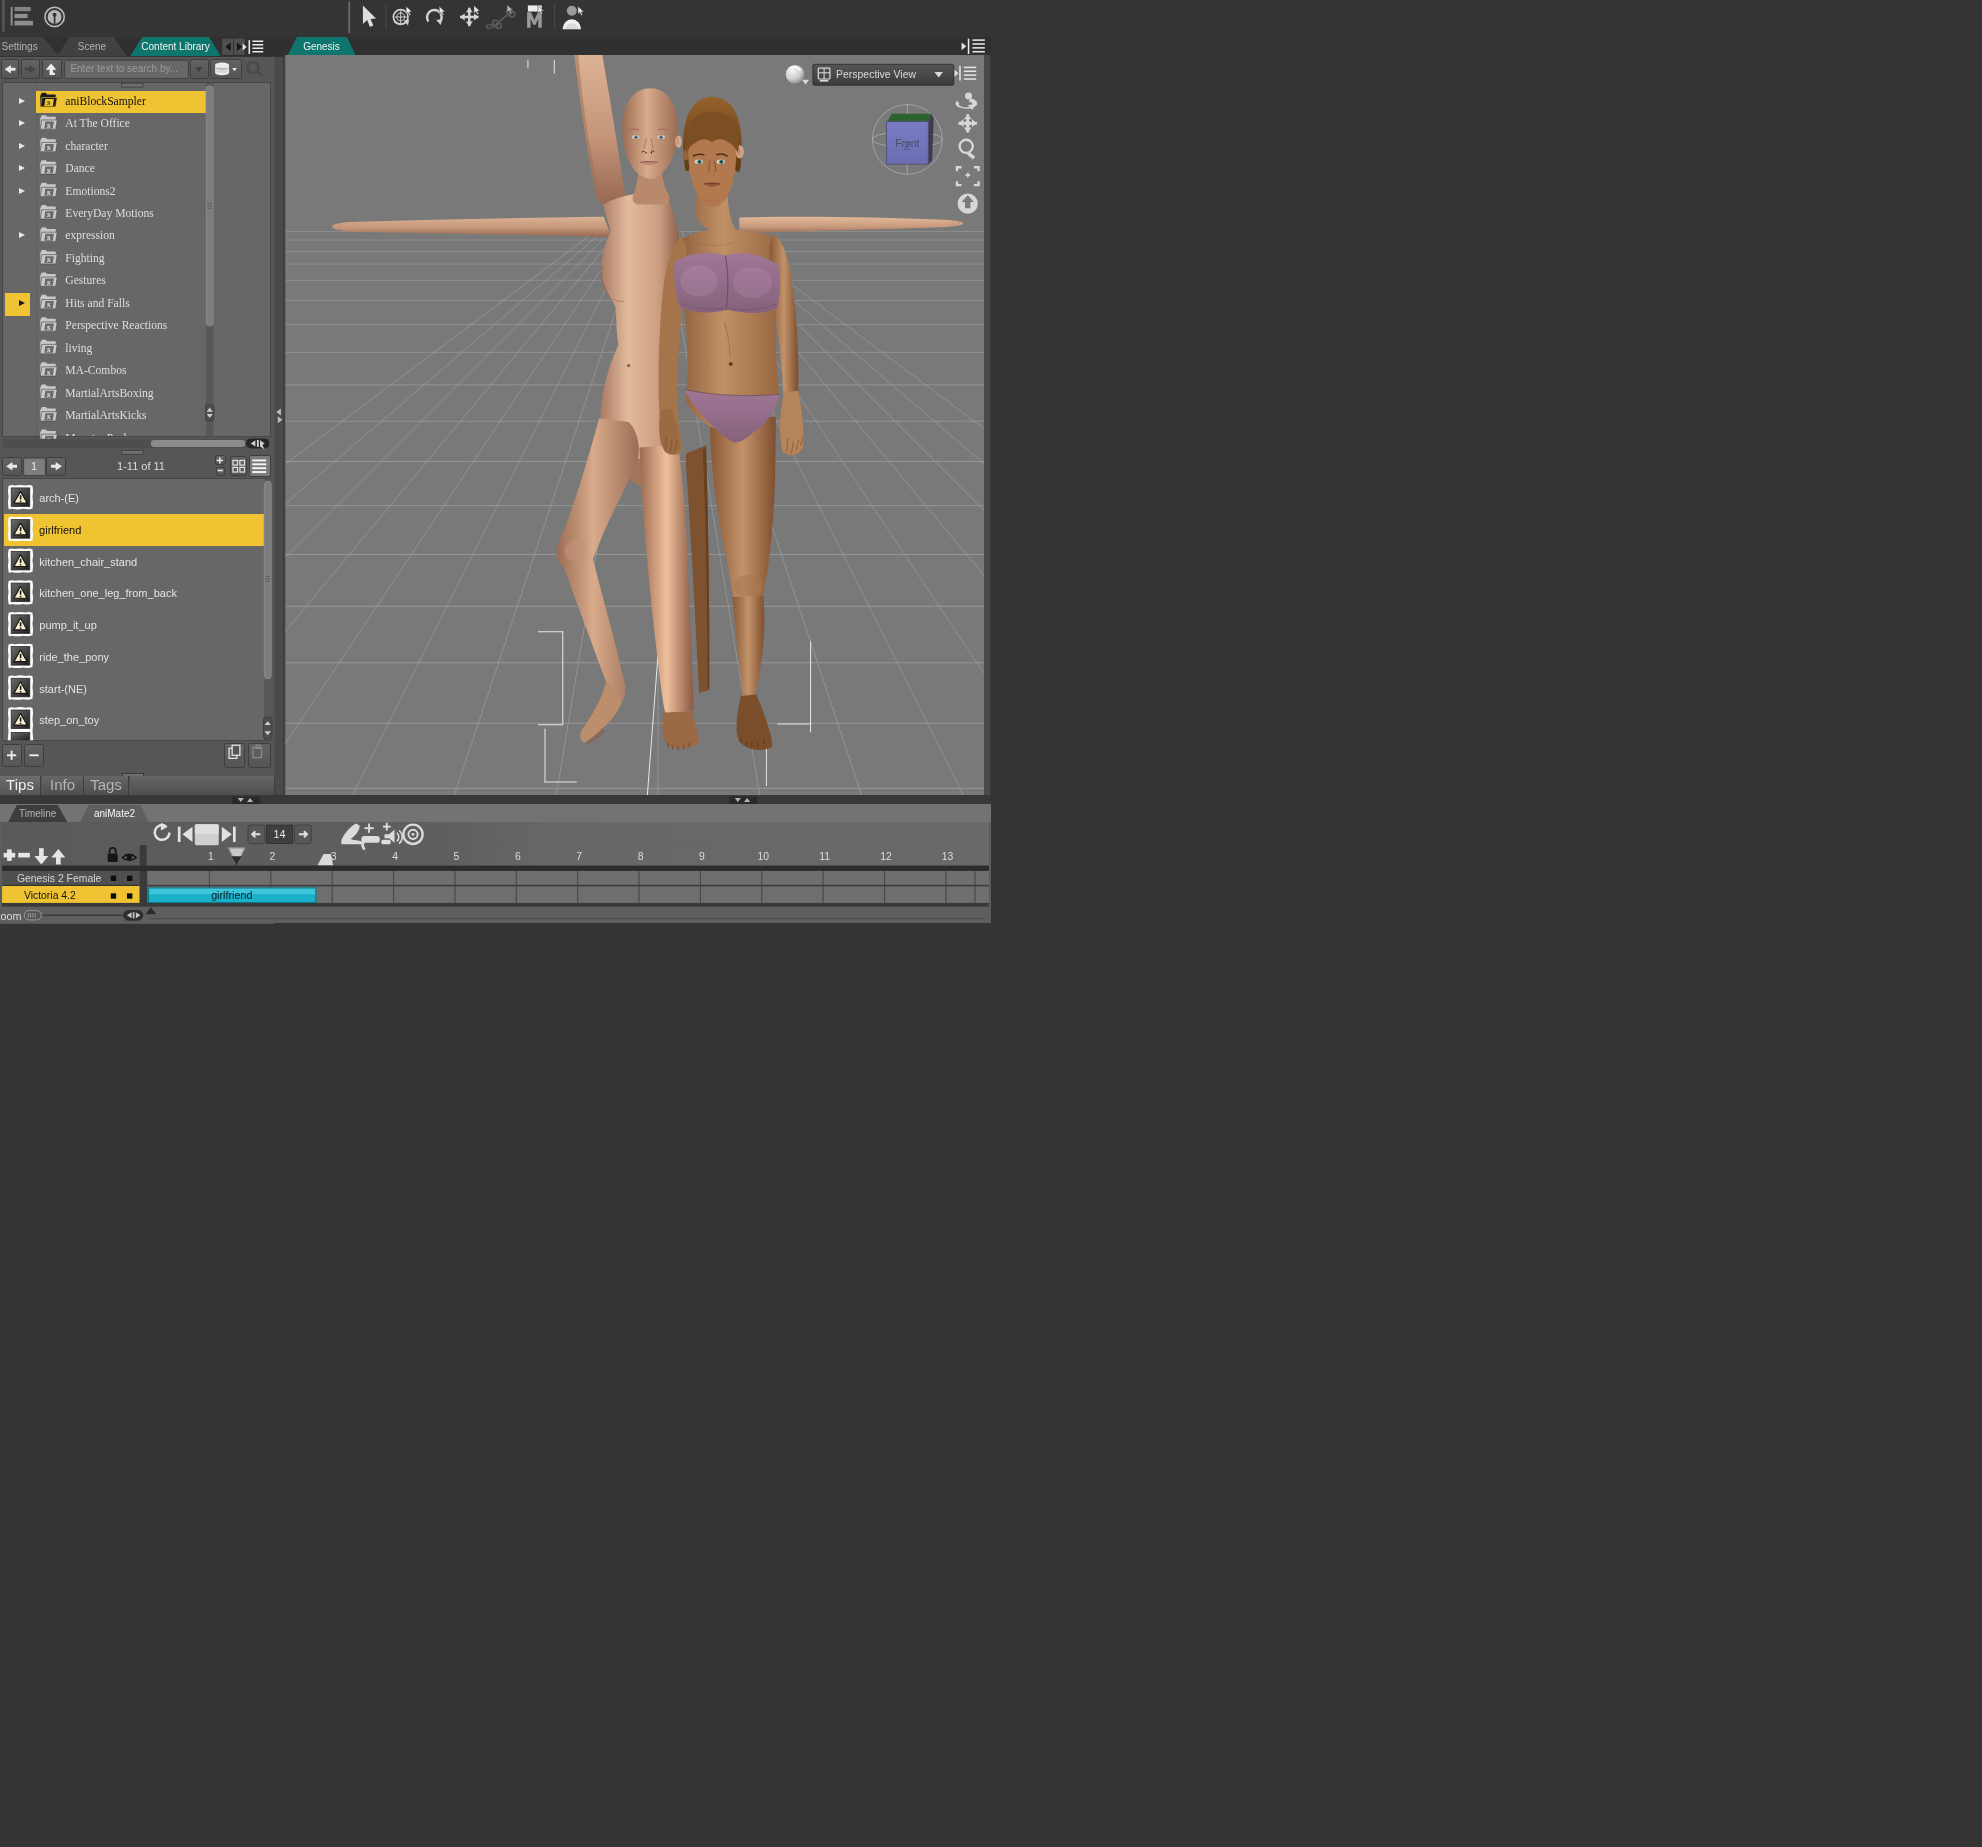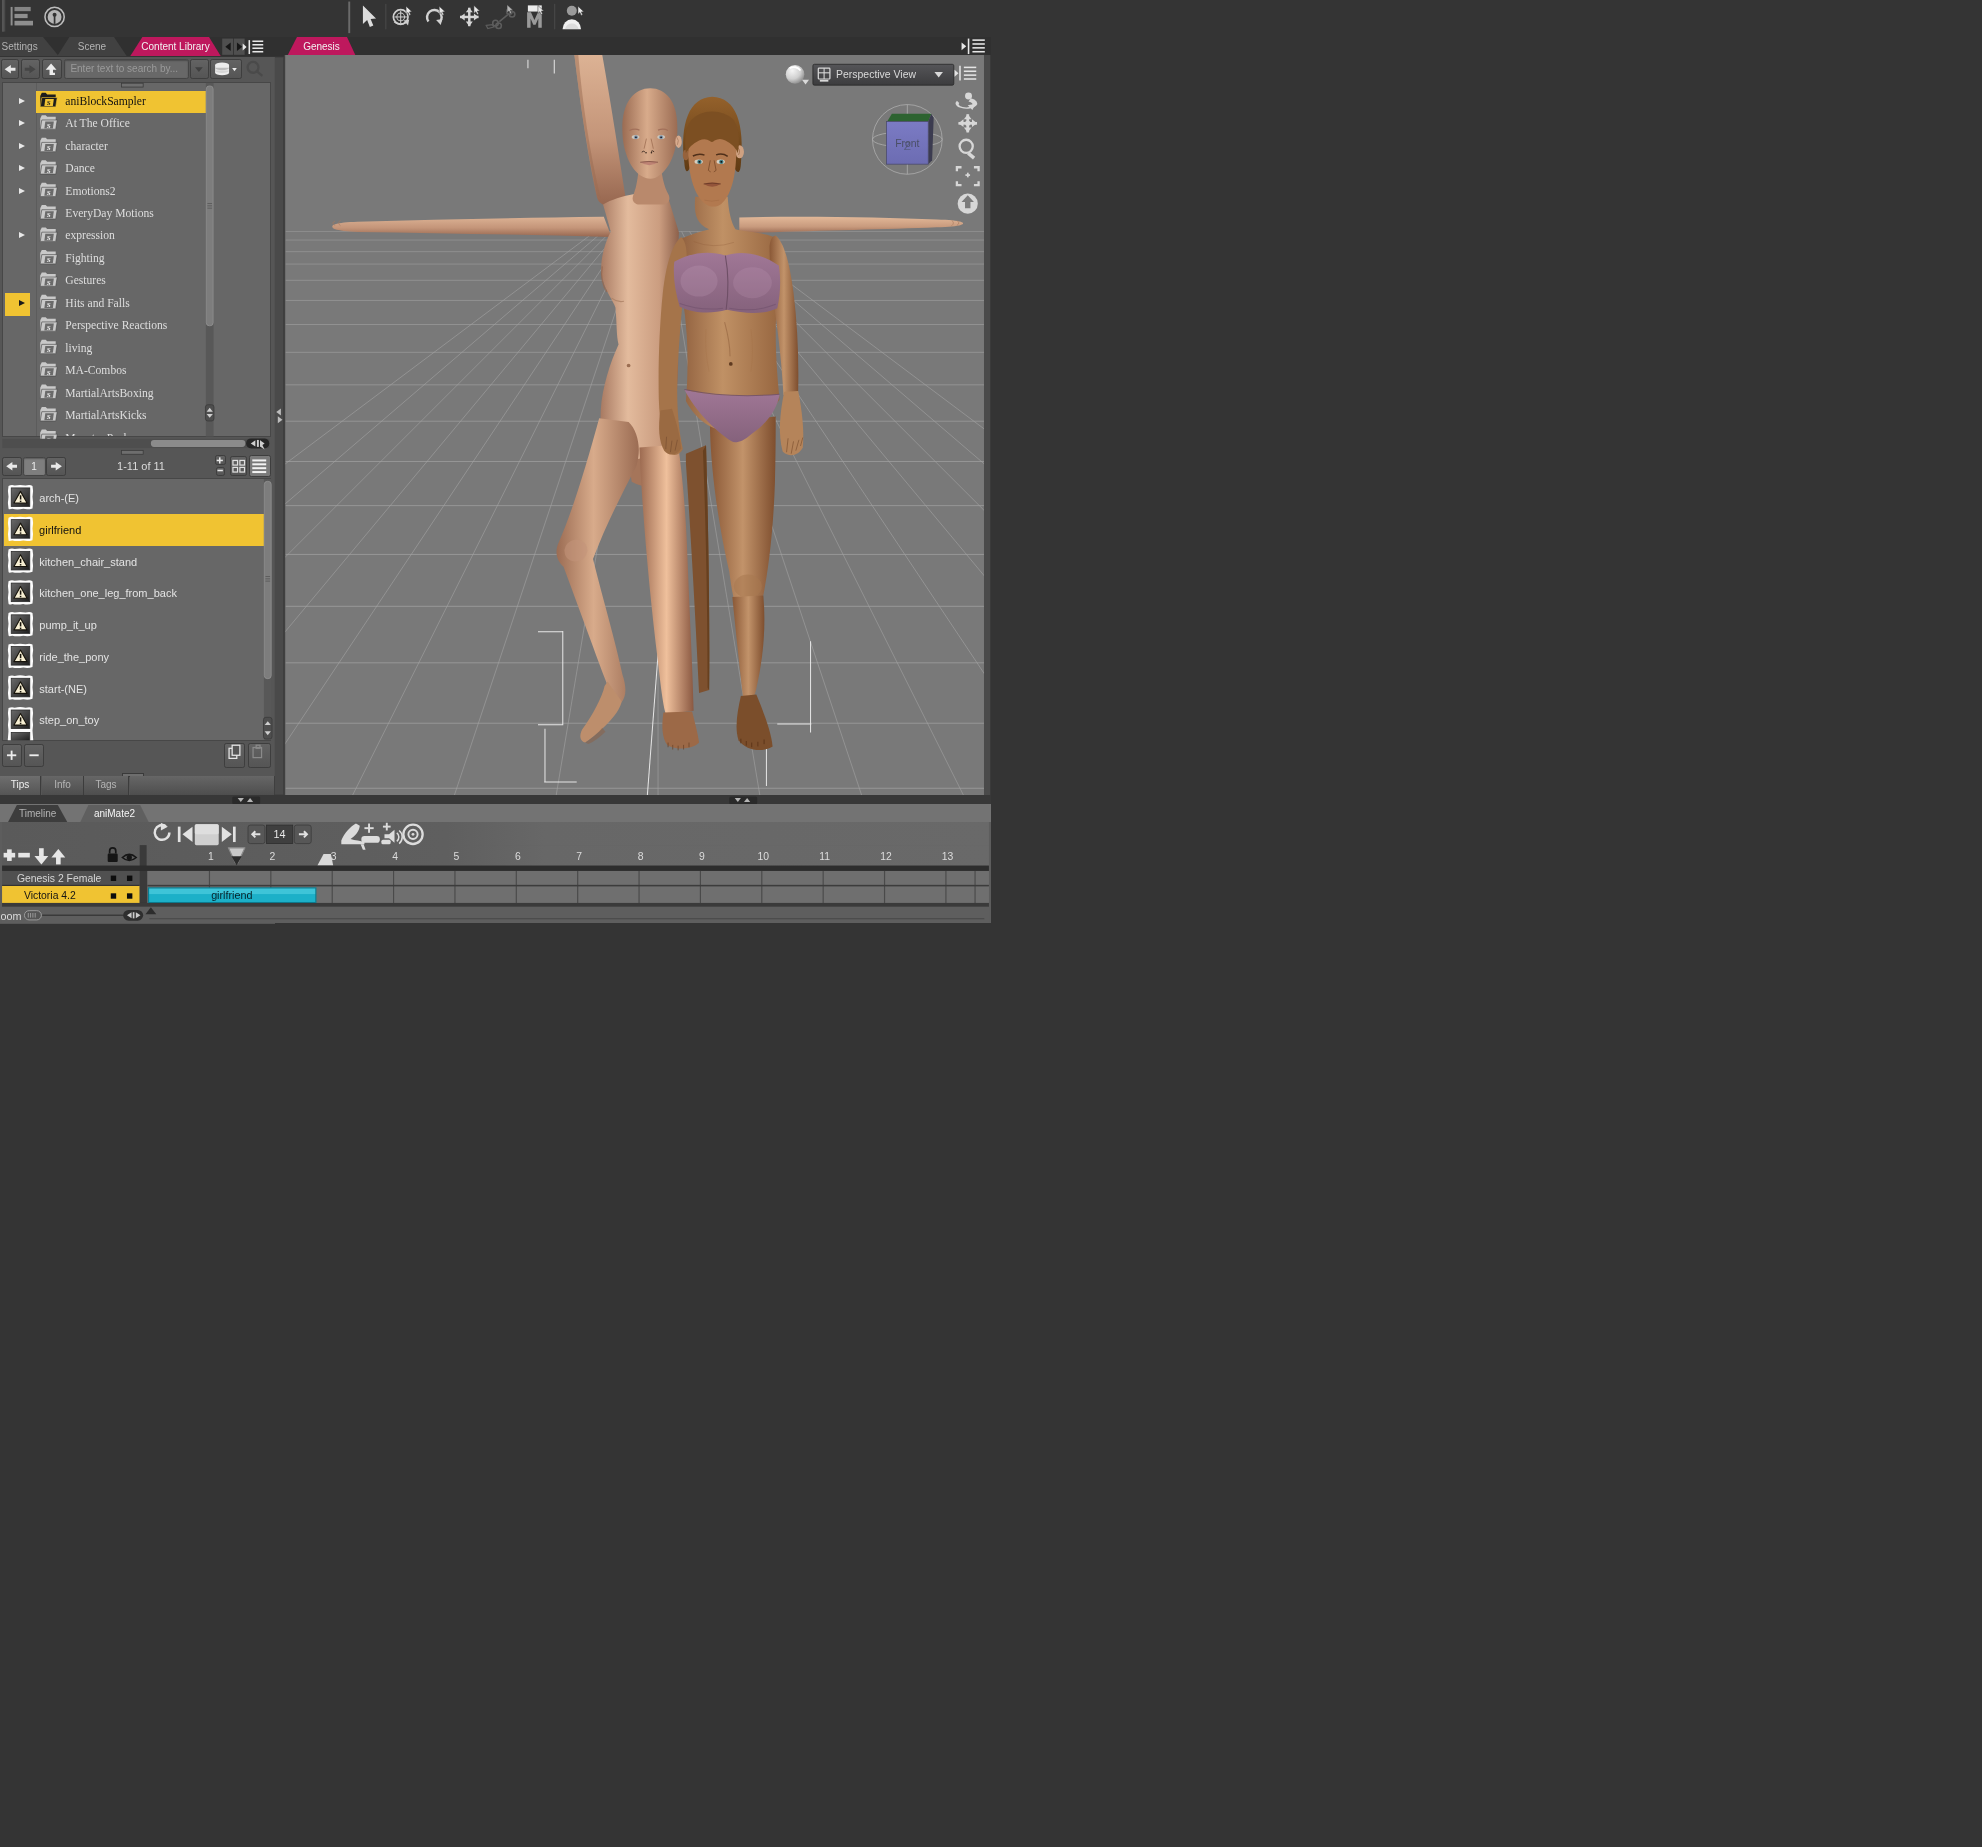--- a/index.html
+++ b/index.html
@@ -4,38 +4,38 @@
 <style>
 html,body{margin:0;padding:0;width:991px;height:924px;overflow:hidden;background:#343434;font-family:"Liberation Sans",sans-serif;}
 *{box-sizing:border-box;}
 .abs{position:absolute;}
 #root{position:relative;width:991px;height:924px;}
 
 #topbar{left:0;top:0;width:991px;height:37px;background:#343434;}
 
 #tabrow{left:0;top:37px;width:991px;height:19.4px;background:#303030;}
 .tab{position:absolute;top:0;height:19.4px;font-size:10px;color:#b3b3b3;text-align:center;line-height:20px;background:#414141;}
-.tab.active{background:#be185d;color:#f2f2f2;}
+.tab.active{background:#0f766e;color:#f2f2f2;}
 
 #leftpanel{left:0;top:57px;width:275px;height:898px;background:#565656;}
 .btn{position:absolute;background:linear-gradient(#636363,#555555);border:0.8px solid #3e3e3e;border-radius:2.3px;}
 .inset{position:absolute;background:#686868;border:0.8px solid #454545;border-radius:2.3px;box-shadow:inset 0 0.8px 1.5px rgba(0,0,0,.35);}
 #tree{position:absolute;left:2.3px;top:25px;width:269px;height:355px;background:#676767;border:0.8px solid #474747;overflow:hidden;}
 .trow{position:absolute;left:0;width:267px;height:22.5px;font-family:Liberation Serif, serif;}
 .trow .lbl{position:absolute;left:62px;top:3.9px;font-size:11.6px;color:#dedede;white-space:nowrap;}
 .sel{background:#f0c332;}
 .sel .lbl{color:#111;}
 .tri{position:absolute;left:15.5px;top:7px;width:0;height:0;border-left:6.2px solid #e8e8e8;border-top:3.9px solid transparent;border-bottom:3.9px solid transparent;}
 
 #ilist{position:absolute;left:2.3px;top:421px;width:269px;height:263px;background:#676767;border:0.8px solid #474747;overflow:hidden;}
 .irow{position:absolute;left:0;width:267px;height:32px;}
 .irow .lbl{position:absolute;left:36px;top:10px;font-size:11px;color:#e3e3e3;white-space:nowrap;}
 .irow.sel .lbl{color:#111;}
 
-.seg{position:absolute;top:0;height:18.6px;background:linear-gradient(#666666,#4e4e4e);border-right:0.8px solid #3c3c3c;color:#b5b5b5;font-size:10px;text-align:center;line-height:18.6px;}
+.seg{position:absolute;top:0;height:18.6px;background:linear-gradient(#666666,#4e4e4e);border-right:0.8px solid #3c3c3c;color:#b5b5b5;font-size:15px;text-align:center;line-height:18.6px;}
 
 #tl-tabs{left:0;top:804px;width:991px;height:18.6px;background:#737373;}
 #tl-main{left:0;top:822px;width:991px;height:101px;background:#5d5d5d;}
 </style>
 </head>
 <body>
 <div id="root">
 <div id="topbar" class="abs"></div>
 <svg id="topicons" class="abs" style="left:0;top:0" width="991" height="37" viewBox="0 0 1280 48">
 <rect x="0" y="0" width="4" height="41" fill="#4a4a4a"></rect>

